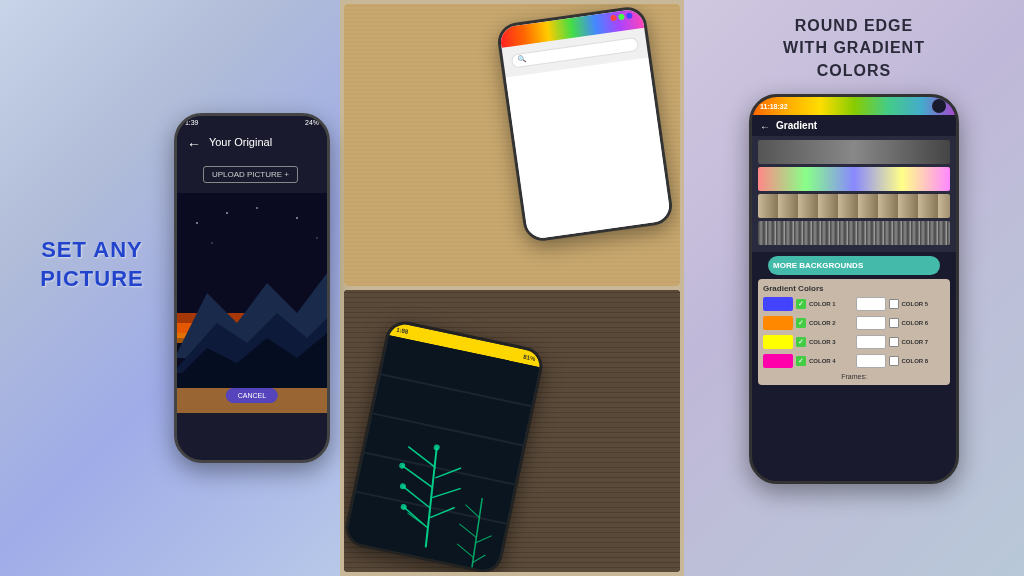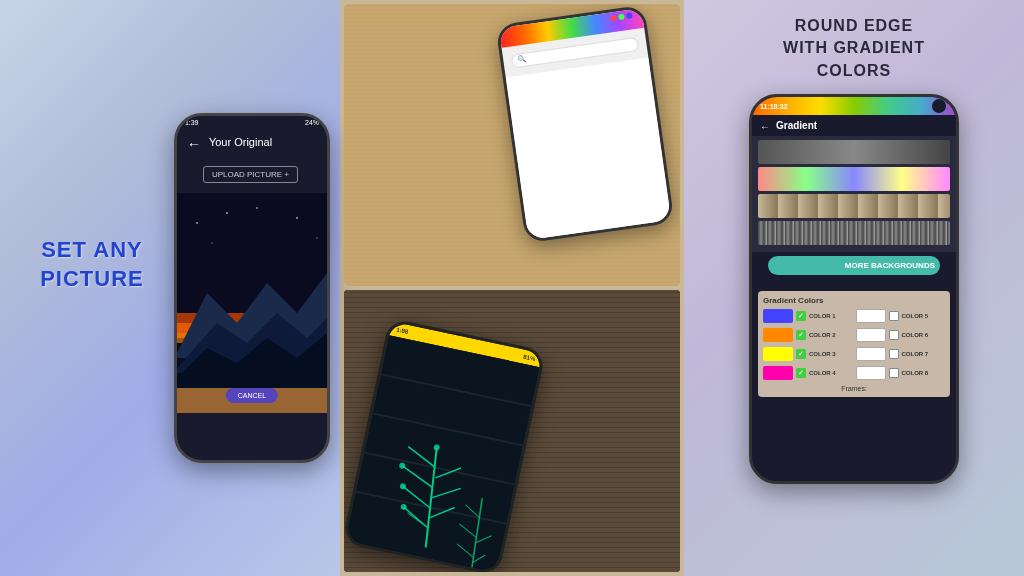--- a/index.html
+++ b/index.html
@@ -157,31 +157,31 @@
     .bg-opt-3 {
       background: linear-gradient(90deg, #c8b898 0%, #a89878 50%, #887858 100%);
       background-image: repeating-linear-gradient(90deg, #c8b898, #a89878 10px, #887858 20px);
     }
     .bg-opt-4 {
       background: repeating-linear-gradient(90deg, #444 0px, #888 3px, #444 6px, #aaa 9px);
     }
     .more-bg-btn {
       background: #44bbaa;
       color: #fff;
-      text-align: right;
+      text-align: left;
       padding: 5px;
       border-radius: 12px;
       font-size: 8px;
       font-weight: bold;
       margin: 4px 6px;
       cursor: pointer;
     }
     .gradient-section {
       background: #c8b8a8;
-      margin: 16px 6px;
+      margin: 4px 6px;
       border-radius: 4px;
       padding: 5px;
     }
     .gradient-title {
       font-size: 8px;
       font-weight: bold;
       color: #333;
       margin-bottom: 4px;
     }
     .color-row {

